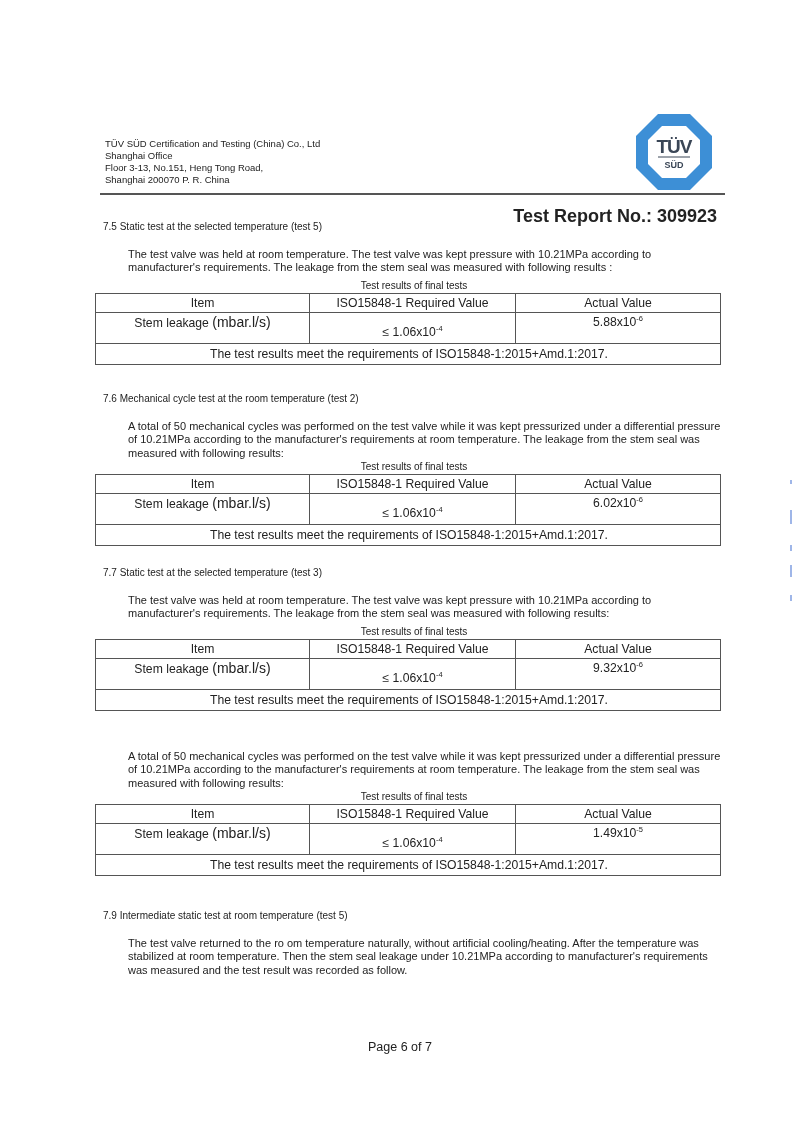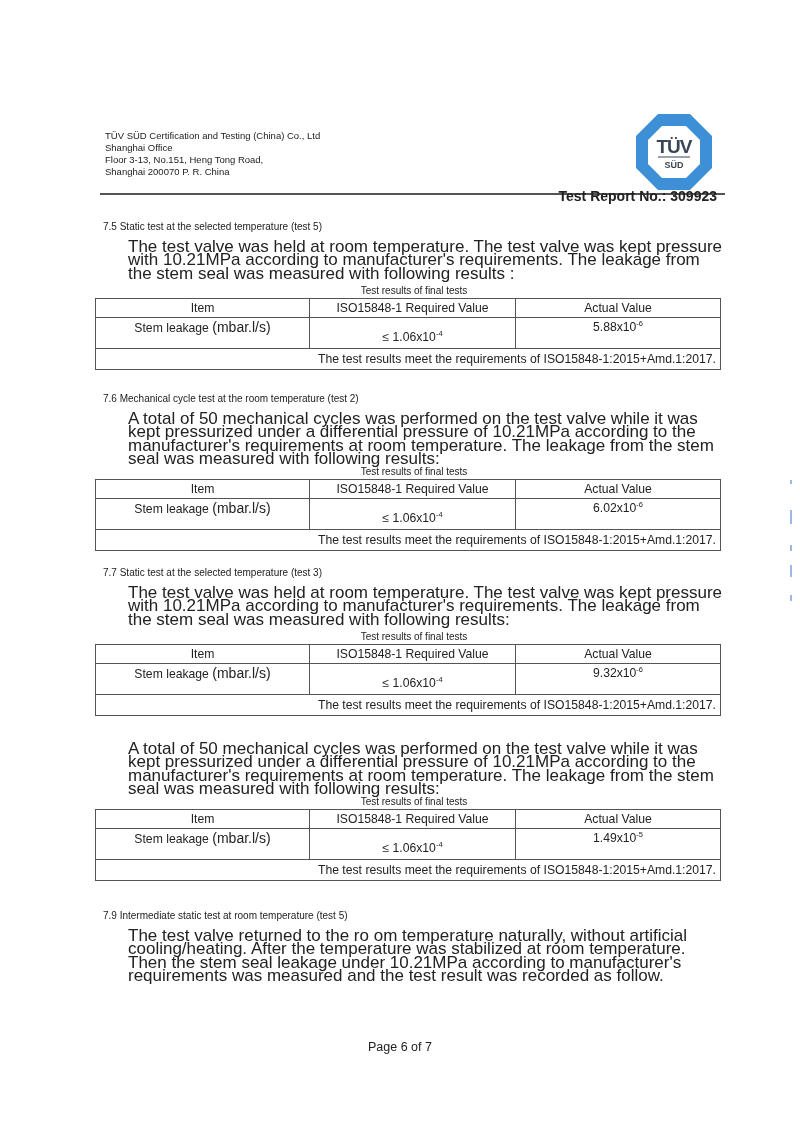--- a/index.html
+++ b/index.html
@@ -3,43 +3,43 @@
 <meta charset="utf-8">
 <style>
   html, body { margin: 0; padding: 0; background: #ffffff; }
   body {
     width: 800px; height: 1131px; position: relative; overflow: hidden;
     font-family: "Liberation Sans", sans-serif; color: #1a1a1a;
   }
   .page { position: absolute; left: 0; top: 0; width: 800px; height: 1131px; }
 
   
-  .company { position: absolute; left: 105px; top: 130px; font-size: 9.5px; line-height: 12px; color: #222; }
+  .company { position: absolute; left: 105px; top: 138px; font-size: 9.5px; line-height: 12px; color: #222; }
   .company div { white-space: nowrap; }
   .logo { position: absolute; left: 634px; top: 112px; width: 80px; height: 80px; }
   .header-rule { position: absolute; left: 100px; top: 193px; width: 625px; height: 2px; background: #555; }
-  .report-no { position: absolute; right: 83px; top: 188px; font-size: 14px; font-weight: bold; color: #222; }
+  .report-no { position: absolute; right: 83px; top: 206px; font-size: 18px; font-weight: bold; color: #222; }
 
   
   .section { position: absolute; left: 103px; width: 622px; }
   .sec-title { font-size: 10px; color: #222; line-height: 15px; }
-  .sec-body { margin-left: 25px; font-size: 17px; line-height: 13.3px; color: #222; margin-top: 6px; }
+  .sec-body { margin-left: 25px; font-size: 11px; line-height: 13.3px; color: #222; margin-top: 14px; }
   .caption { text-align: center; font-size: 10px; margin-top: 5px; margin-left: 0; width: 622px; color: #222; }
 
   table.results {
     border-collapse: collapse; width: 626px; margin-left: -8px; margin-top: 2px;
     font-size: 12.2px; color: #222;
   }
   table.results td { border: 1px solid #555; padding: 0 4px; text-align: center; vertical-align: top; }
   table.results tr.head td { height: 17px; line-height: 18px; }
   table.results tr.data td { height: 26px; line-height: 16px; padding-top: 1px; }
   table.results tr.data td.req { vertical-align: bottom; padding-bottom: 3px; }
   table.results td.c1 { width: 205px; }
   table.results td.c2 { width: 197px; }
-  table.results tr.note td { text-align: right; height: 19px; line-height: 20px; padding-left: 6px; }
+  table.results tr.note td { text-align: center; height: 19px; line-height: 20px; padding-left: 6px; }
   .unit { font-size: 14px; }
   sup { font-size: 7.5px; vertical-align: 5px; line-height: 0; }
 
   .footer { position: absolute; left: 0; width: 800px; top: 1040px; text-align: center; font-size: 12.5px; color: #222; }
 
   .margin-marks { position: absolute; left: 788px; top: 470px; width: 8px; height: 140px; }
   .margin-marks span { position: absolute; left: 2px; width: 2px; background: #9fb6e8; }
 </style>
 </head>
 <body>

